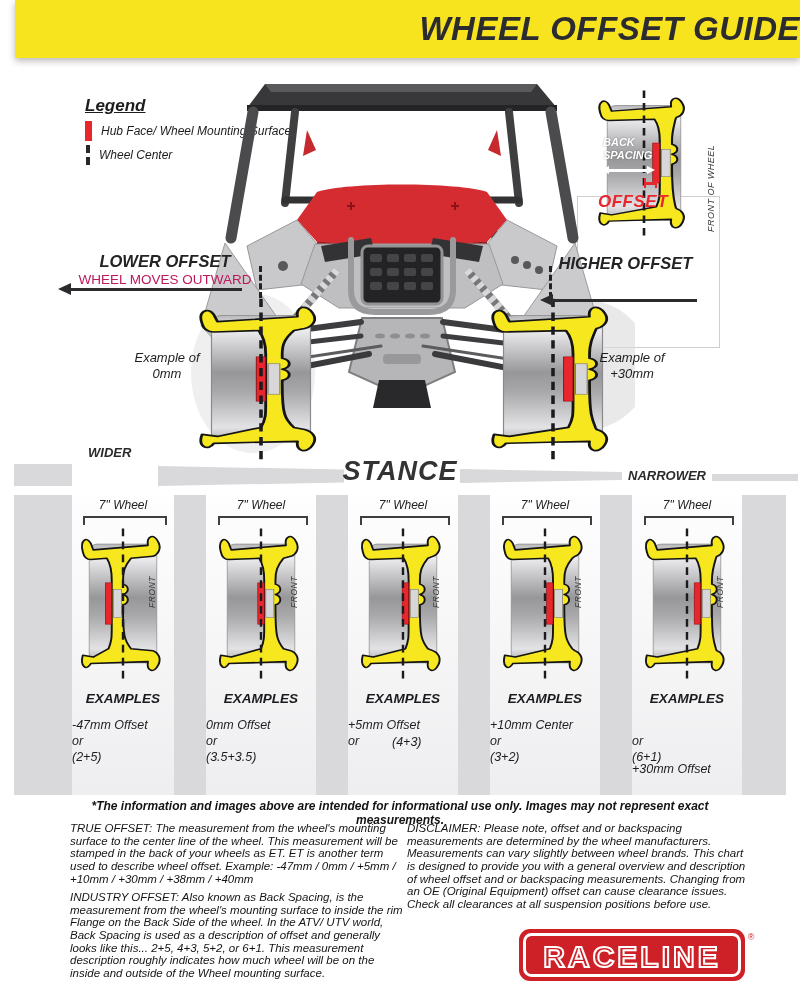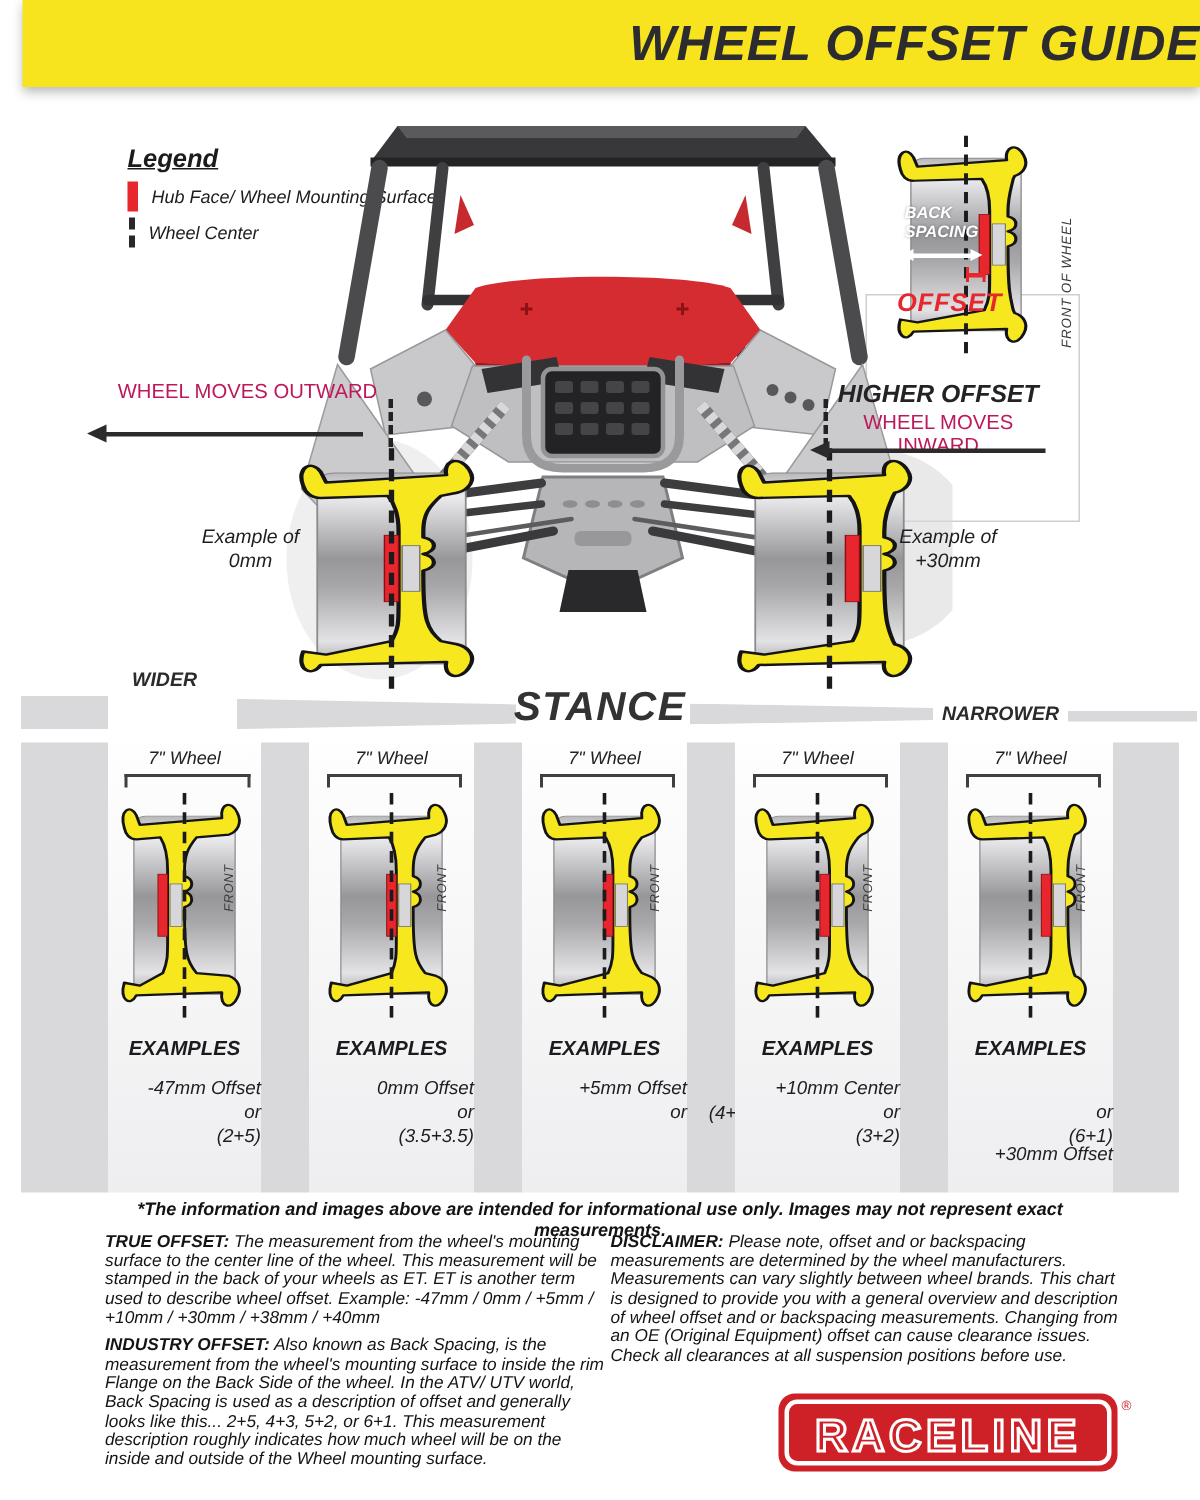--- a/index.html
+++ b/index.html
@@ -46,27 +46,27 @@
   .col{position:absolute;top:0;height:300px;background:linear-gradient(180deg,#fefefe,#eeeef0);}
   .wheel-size{position:absolute;top:3px;left:0;width:100%;text-align:center;
           font-size:12px;font-style:italic;color:#222;}
   .bracket{position:absolute;top:21px;left:11%;width:78%;height:7px;
           border-top:2px solid #3f3f41;border-left:2px solid #3f3f41;border-right:2px solid #3f3f41;}
   .wheel-box{position:absolute;top:31px;left:50%;margin-left:-45px;width:90px;height:155px;}
   .front-label{position:absolute;top:92px;right:0px;width:44px;text-align:center;
           font-size:8.5px;font-style:italic;color:#3a3a3c;letter-spacing:.5px;transform:rotate(-90deg);}
   .examples{position:absolute;top:196px;left:0;width:100%;text-align:center;
           font-size:13.5px;font-weight:800;font-style:italic;color:#1b1b1d;}
-  .off-line{position:absolute;left:0;width:100%;text-align:right;font-size:12.5px;font-style:italic;color:#1e1e20;}
+  .off-line{position:absolute;left:0;width:100%;text-align:left;font-size:12.5px;font-style:italic;color:#1e1e20;}
   
   .footnote{left:50px;top:799px;width:700px;text-align:center;font-size:12px;font-style:italic;
           font-weight:600;color:#131313;}
   .info-col{font-size:11.5px;font-style:italic;line-height:1.1;color:#141414;}
   .info-col p{margin:0 0 6px 0;}
-  .info-col b{font-weight:700;margin-top:32px;}
+  .info-col b{font-weight:400;margin-top:32px;}
 </style>
 </head>
 <body>
 
 <div class="abs banner" style="background: rgb(247, 228, 31);">
   <div class="banner-title">WHEEL OFFSET GUIDE</div>
 </div>
 
 <div class="abs legend-heading">Legend</div>
 <div class="abs legend-row" style="left:85px;top:121px;">
@@ -249,28 +249,28 @@
   <div class="abs white-arrow" style="left:33px;top:87px;width:40px;"></div>
   <div class="abs white-head-r" style="left:72px;top:84px;"></div>
   <div class="abs red-line" style="left:69px;top:100px;width:13px;height:2.5px;"></div>
   <div class="abs red-line" style="left:69px;top:96px;width:2px;height:10px;"></div>
   <div class="abs red-line" style="left:80px;top:96px;width:2px;height:10px;"></div>
   <div class="abs offset-text" style="left:23px;top:110px;">OFFSET</div>
   <div class="abs front-of-wheel" style="left:131px;top:150px;">FRONT OF WHEEL</div>
 </div>
 
 <div class="abs" style="left:75px;top:252px;width:180px;text-align:center;">
+  <div class="dir-title">LOWER OFFSET</div>
   <div class="dir-sub">WHEEL MOVES OUTWARD</div>
 </div>
 <div class="abs arrow-head" style="left:58px;top:283px;"></div>
 <div class="abs arrow-line" style="left:70px;top:288px;width:172px;"></div>
 
 <div class="abs" style="left:548px;top:254px;width:155px;text-align:center;">
   <div class="dir-title">HIGHER OFFSET</div>
-  <div class="dir-sub">WHEEL MOVES INWARD</div>
 </div>
 <div class="abs arrow-head" style="left:540px;top:294px;"></div>
 <div class="abs arrow-line" style="left:552px;top:299px;width:145px;"></div>
 
 <div class="abs example-label" style="left:112px;top:350px;width:110px;">
   <div>Example of</div>
   <div>0mm</div>
 </div>
 <div class="abs example-label" style="left:577px;top:350px;width:110px;">
   <div>Example of</div>

